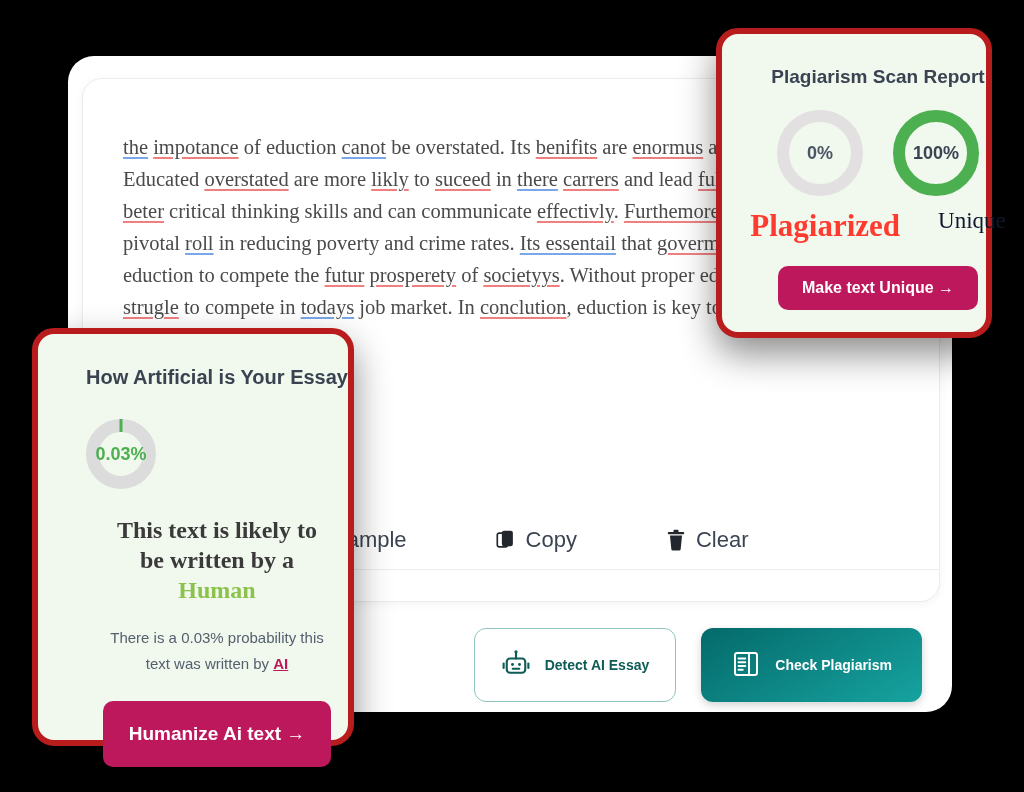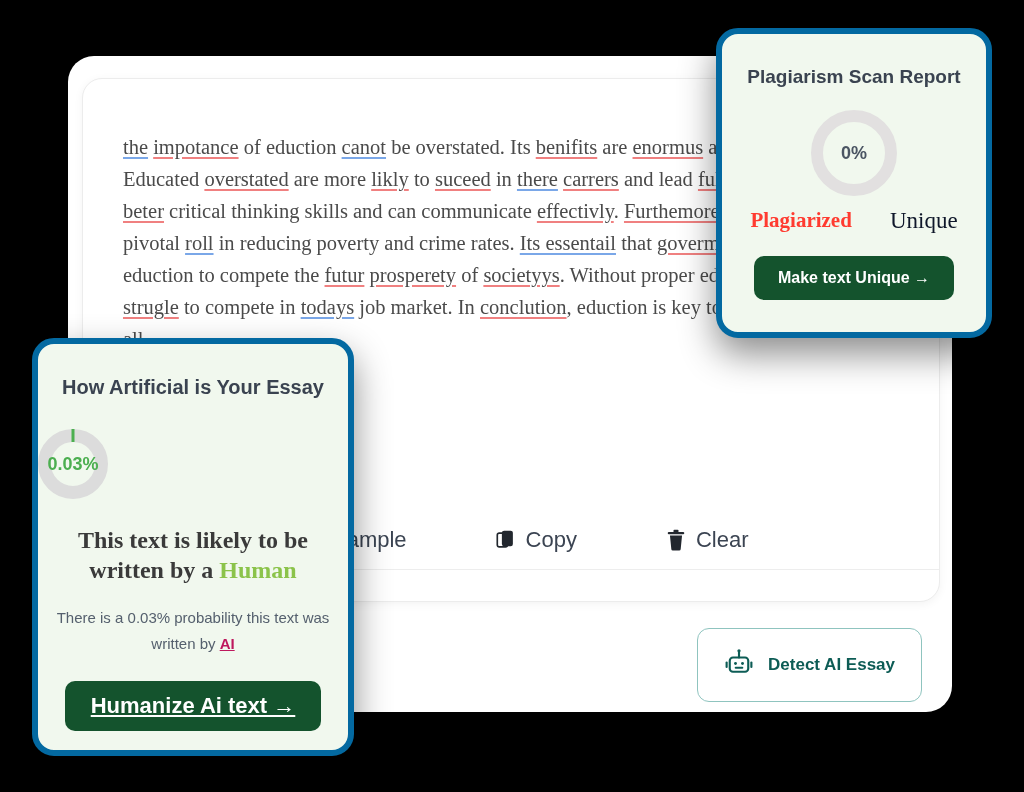--- a/index.html
+++ b/index.html
@@ -64,42 +64,43 @@
 
   
   #actions{
     position:absolute;left:14px;top:568px;width:856px;height:82px;
     display:flex;justify-content:flex-end;align-items:center;gap:25px;
     padding-right:16px;box-sizing:border-box;
   }
   .act{
     display:flex;align-items:center;gap:14px;
     border-radius:12px;cursor:pointer;
-    font-weight:bold;font-size:17px;
+    font-weight:bold;font-size:14px;
     font-family:"Liberation Sans", sans-serif;white-space:nowrap;
   }
   #btn-detect{
     height:72px;padding:0 26px;background:#ffffff;
     border:1px solid #8fc4bf;color:#0d5c55;
   }
   #btn-plag{
     height:74px;padding:0 30px;color:#ffffff;
     background:linear-gradient(150deg,#046a6a 0%,#16a3a0 100%);
     box-shadow:0 3px 9px rgba(0,0,0,.18);
   }
 
   
   .panel{
     position:absolute;background:#f1f8ee;
-    border-radius:22px;border:6px solid #0369a1;
+    border-radius:22px;border:6px solid #b91c1c;
     box-shadow:0 16px 36px rgba(0,0,0,.45);
     box-sizing:border-box;
+    padding-left:48px;
   }
   #panel-plag{left:716px;top:28px;width:276px;height:310px;}
-  #panel-ai{left:32px;top:338px;width:322px;height:418px;}
+  #panel-ai{left:32px;top:328px;width:322px;height:418px;}
 
   .panel-title{
     text-align:center;font-weight:bold;color:#3a4350;
     font-family:"Liberation Sans", sans-serif;
   }
   #panel-plag .panel-title{font-size:19px;margin-top:32px;}
   #panel-ai  .panel-title{font-size:20px;margin-top:32px;}
 
   
   .donut{position:relative;border-radius:50%;display:flex;
@@ -107,21 +108,21 @@
   .donut span{font-weight:bold;font-family:"Liberation Sans", sans-serif;}
 
   #donut-row{display:flex;justify-content:center;gap:30px;margin-top:22px;}
   #donut-plagiarized{width:86px;height:86px;border:12px solid #e2e0e0;}
   #donut-plagiarized span{font-size:18px;color:#4b5563;}
   #donut-unique{width:86px;height:86px;border:12px solid #4caf50;}
   #donut-unique span{font-size:18px;color:#3a4350;}
 
   #legend-row{display:flex;justify-content:center;gap:38px;margin-top:12px;
               font-family:"Liberation Serif", serif;}
-  #lbl-plagiarized{font-size:21px;font-weight:bold;color:#ff3b30;}
+  #lbl-plagiarized{font-size:31px;font-weight:bold;color:#ff3b30;}
   #lbl-unique{font-size:23px;color:#0f172a;}
 
   #donut-ai-wrap{display:flex;justify-content:flex-start;margin-top:30px;}
   #donut-ai{width:70px;height:70px;border:13px solid #dcdcdc;position:relative;}
   #donut-ai span{font-size:18px;color:#4caf50;}
   #donut-ai::after{
     content:"";position:absolute;left:50%;top:-13px;
     transform:translateX(-50%);
     width:3px;height:13px;background:#4caf50;
   }
@@ -133,26 +134,26 @@
   }
   #ai-headline .human{color:#8bc34a;font-weight:bold;}
   #ai-sub{
     text-align:center;margin:20px 16px 0;
     font-family:"Liberation Sans", sans-serif;
     font-size:15px;line-height:26px;color:#55606e;
   }
   #ai-sub .ai{color:#be185d;font-weight:bold;text-decoration:underline;}
 
   .cta{
-    display:block;margin:12px auto;background:#14532d;color:#ffffff;
+    display:block;margin:12px auto;background:#be185d;color:#ffffff;
     border:none;border-radius:10px;cursor:pointer;font-weight:bold;
     font-family:"Liberation Sans", sans-serif;white-space:nowrap;
   }
   #btn-make-unique{margin-top:22px;height:44px;padding:0 24px;font-size:16px;}
-  #btn-humanize{margin-top:24px;height:50px;padding:0 26px;font-size:22px;text-decoration:underline;}
+  #btn-humanize{margin-top:24px;height:66px;padding:0 26px;font-size:19px;}
 </style>
 </head>
 <body>
 
 <div id="app-card">
 
   <div id="editor-card">
 
     <div id="essay">
         <span class="ln"><span class="sp sp-blue">the</span><span> </span><span class="sp sp-red">impotance</span><span> of eduction </span><span class="sp sp-blue">canot</span><span> be overstated. Its </span><span class="sp sp-red">benifits</span><span> are </span><span class="sp sp-red">enormus</span><span> an</span></span>
@@ -213,30 +214,46 @@
           <circle cx="9.2" cy="12.4" r="1.15" fill="#0d5c55" stroke="none"></circle>
           <circle cx="14.8" cy="12.4" r="1.15" fill="#0d5c55" stroke="none"></circle>
           <path d="M9.4 15.8h5.2"></path>
           <path d="M2.1 11.6v3.6"></path>
             <path d="M21.9 11.6v3.6"></path>
         </svg>
       </span>
       <span>Detect AI Essay</span>
     </div>
 
+    <div id="btn-plag" class="act">
+      <span>
+        <svg width="30" height="30" viewBox="0 0 24 24" fill="none" stroke="#ffffff" stroke-width="1.55" stroke-linecap="round">
+          <rect x="3.2" y="3.2" width="17.6" height="17.6" rx="1.8"></rect>
+          <path d="M14.4 3.4v17.2"></path>
+          <path d="M6 7.6h5.4"></path>
+            <path d="M6 10.6h5.4"></path>
+          <path d="M6 13.6h5.4"></path>
+            <path d="M6 16.6h3.4"></path>
+        </svg>
+      </span>
+      <span>Check Plagiarism</span>
+    </div>
   </div>
 </div>
 
 <div id="panel-plag" class="panel">
   <div class="panel-title">Plagiarism Scan Report</div>
 
   <div id="donut-row">
     <div id="donut-plagiarized" class="donut">
       <span>0%</span>
     </div>
+    <div id="donut-unique" class="donut">
+      <span>100%</span>
+    </div>
   </div>
 
   <div id="legend-row">
     <div id="lbl-plagiarized">Plagiarized</div>
     <div id="lbl-unique">Unique</div>
   </div>
 
   <button id="btn-make-unique" class="cta">Make text Unique →</button>
 </div>
 

